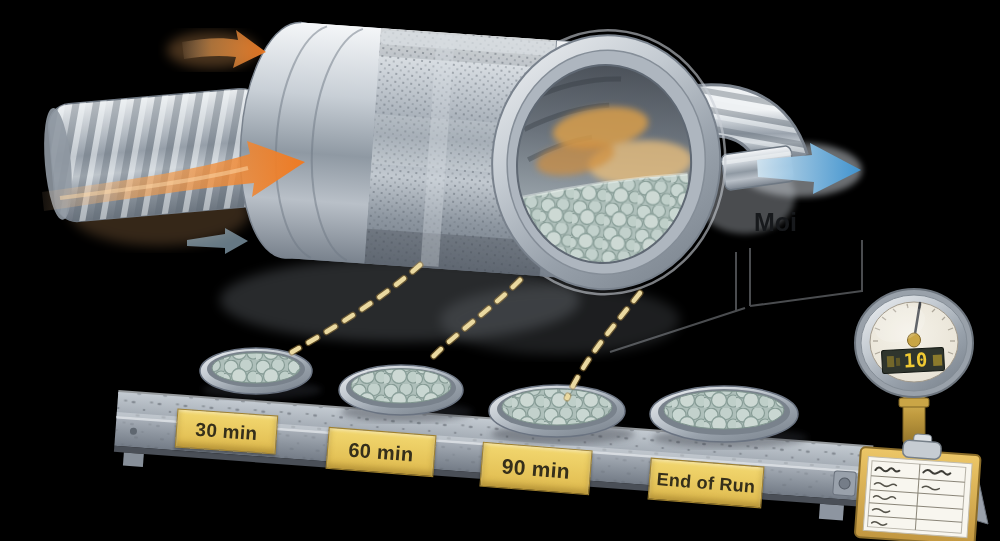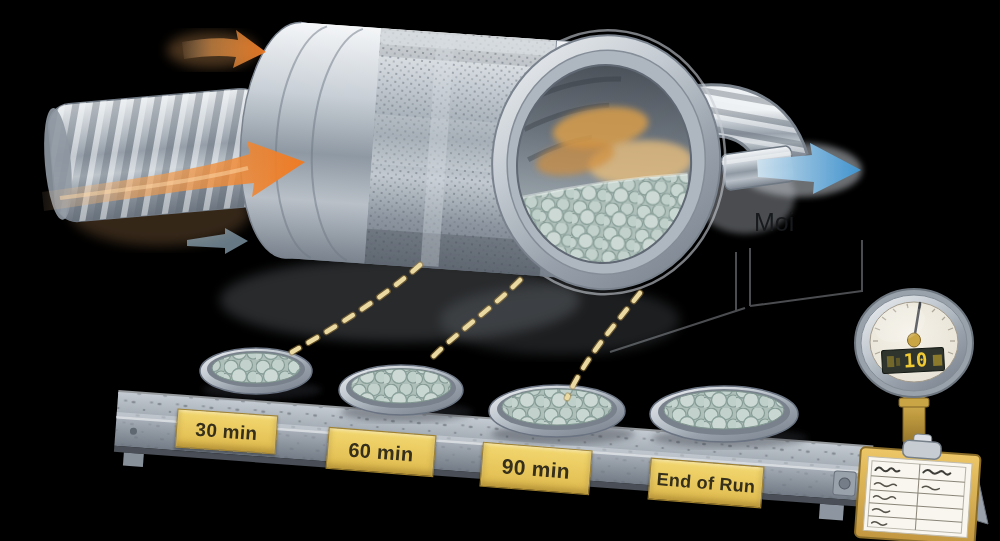--- a/index.html
+++ b/index.html
@@ -8,21 +8,21 @@
   .stage svg{position:absolute;left:0;top:0;}
   .plate{position:absolute;display:flex;align-items:center;justify-content:center;
          background:linear-gradient(#f2d76f,#dfba4e);
          border:1px solid #a0812e;
          box-shadow:inset 0 -4px 6px rgba(110,82,18,.38), inset 0 2px 3px rgba(255,245,210,.55), 0 2px 3px rgba(0,0,0,.35);
          color:#352f1b;font-weight:600;letter-spacing:.3px;}
   .plate-30{left:176px;top:412px;width:99px;height:37px;transform:rotate(4deg);font-size:19px;}
   .plate-60{left:327px;top:431px;width:106px;height:40px;transform:rotate(4.5deg);font-size:20px;}
   .plate-90{left:481px;top:446px;width:108px;height:43px;transform:rotate(4.5deg);font-size:21px;}
   .plate-end{left:649px;top:462px;width:112px;height:40px;transform:rotate(4.5deg);font-size:18px;}
-  .moi{position:absolute;left:754px;top:208px;font-size:25px;font-weight:normal;color:#17191c;}
+  .moi{position:absolute;left:754px;top:208px;font-size:25px;font-weight:bold;color:#17191c;}
 </style>
 </head>
 <body>
 
 <div class="stage">
 
 <svg width="1000" height="541" viewBox="0 0 1000 541">
   <defs>
     <linearGradient id="gMetalV" x1="0" y1="0" x2="0" y2="1">
       <stop offset="0" stop-color="#eef1f3"></stop>

